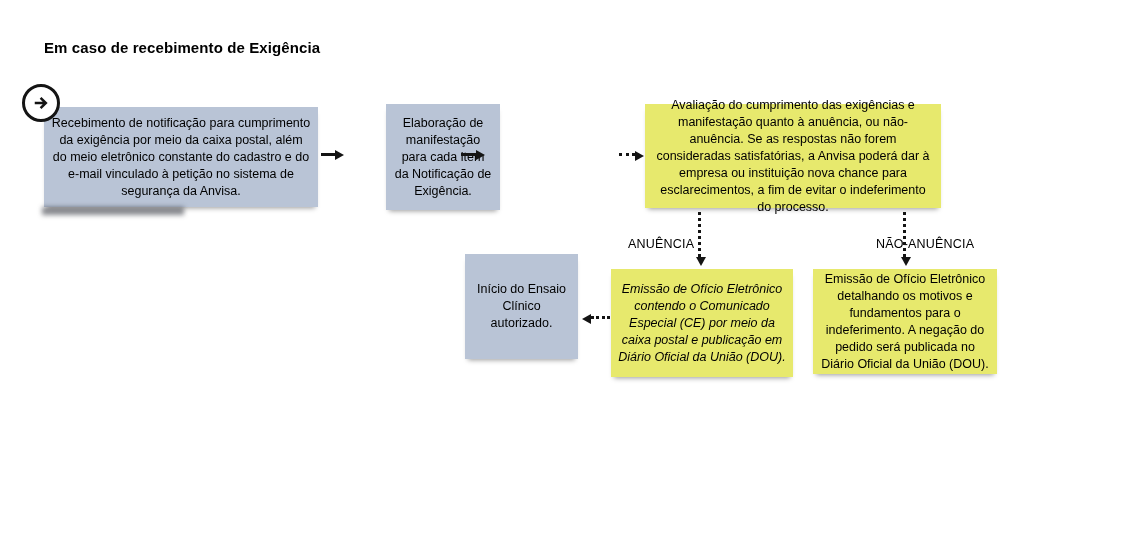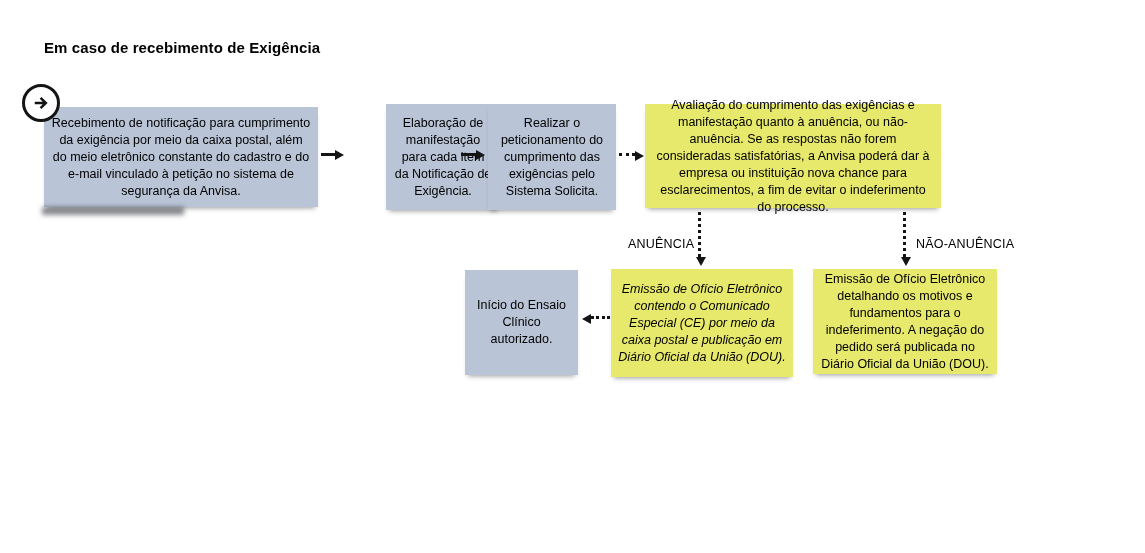--- a/index.html
+++ b/index.html
@@ -106,30 +106,30 @@
     white-space: nowrap;
     z-index: 1;
   }
   
   #node-recebimento      { left: 44px;  top: 107px; width: 274px; height: 100px; }
   #node-elaboracao       { left: 345px; top: 104px; width: 114px; height: 106px; margin-left: 41px; }
   #node-peticionamento   { left: 488px; top: 104px; width: 128px; height: 106px; }
   #node-avaliacao        { left: 645px; top: 104px; width: 296px; height: 104px; padding: 6px 10px; }
   #node-emissao-ce       { left: 611px; top: 269px; width: 182px; height: 108px; font-style: italic; }
   #node-emissao-indef    { left: 813px; top: 269px; width: 184px; height: 105px; }
-  #node-inicio-ensaio    { left: 465px; top: 270px; width: 113px; height: 105px; }
+  #node-inicio-ensaio    { left: 465px; top: 254px; width: 113px; height: 105px; }
   
   #conn-1 { left: 321px; top: 153px; width: 14px; }
   #conn-2 { left: 461px; top: 153px; width: 15px; }
   #conn-3 { left: 619px; top: 153px; width: 16px; }
   #conn-anuencia     { left: 698px; top: 212px; height: 45px; }
   #conn-nao-anuencia { left: 903px; top: 212px; height: 45px; }
   #conn-inicio { left: 591px; top: 316px; width: 19px; }
   #label-anuencia     { left: 628px; top: 237px; }
-  #label-nao-anuencia { left: 916px; top: 237px; }
+  #label-nao-anuencia { left: 876px; top: 237px; }
 </style>
 </head>
 <body>
 
 <div class="canvas">
 
   <div class="diagram-title">Em caso de recebimento de Exigência</div>
 
   <div class="start-icon">
     <span style="display:flex;">
@@ -140,21 +140,20 @@
   </div>
 
   <div class="node blue" id="node-recebimento">Recebimento de notificação para cumprimento da exigência por meio da caixa postal, além do meio eletrônico constante do cadastro e do e-mail vinculado à petição no sistema de segurança da Anvisa.</div>
 
   <div class="arrow-right" id="conn-1"></div>
 
   <div class="node blue" id="node-elaboracao">Elaboração de manifestação para cada item da Notificação de Exigência.</div>
 
   <div class="arrow-right" id="conn-2"></div>
 
-  <div class="node blue" id="node-peticionamento">Realizar o peticionamento do cumprimento das exigências pelo Sistema Solicita.</div>
 
   <div class="arrow-right dotted" id="conn-3"></div>
 
   <div class="node yellow" id="node-avaliacao">Avaliação do cumprimento das exigências e manifestação quanto à anuência, ou não-anuência. Se as respostas não forem consideradas satisfatórias, a Anvisa poderá dar à empresa ou instituição nova chance para esclarecimentos, a fim de evitar o indeferimento do processo.</div>
 
   <div class="arrow-down" id="conn-anuencia"></div>
 
   <div class="arrow-down" id="conn-nao-anuencia"></div>
 
   <div class="branch-label" id="label-anuencia">ANUÊNCIA</div>

